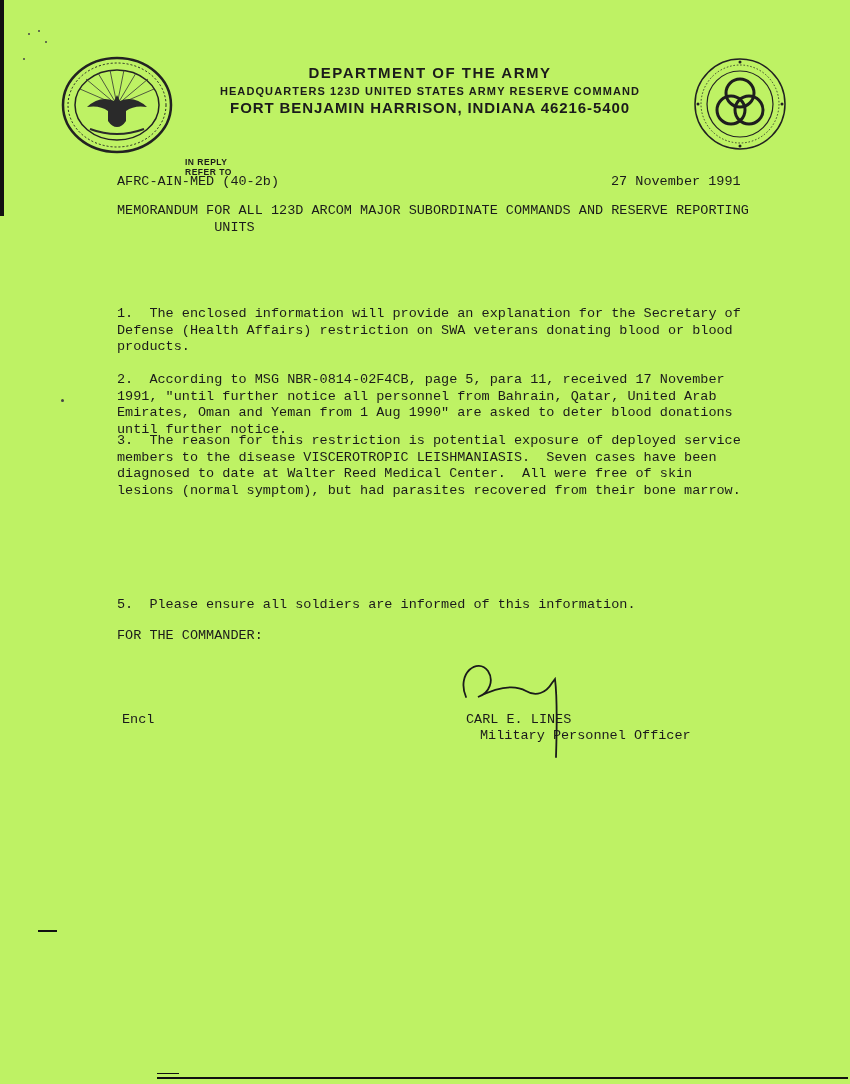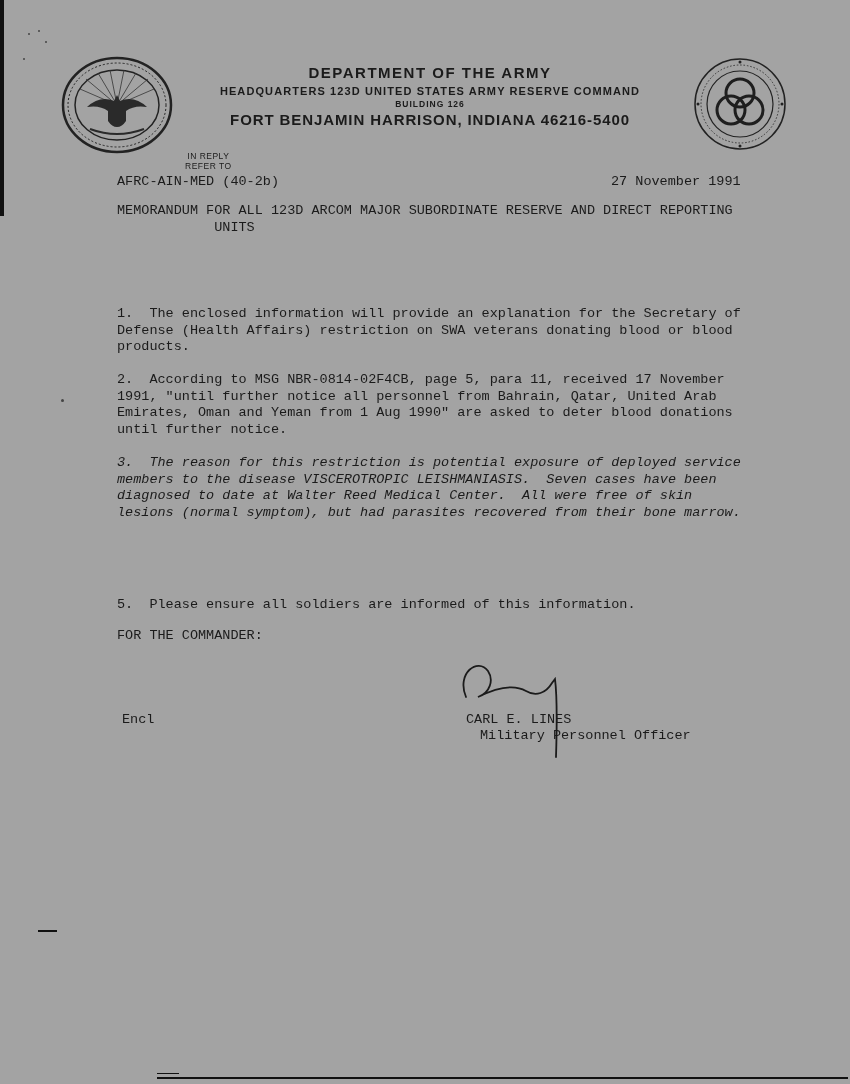--- a/index.html
+++ b/index.html
@@ -3,40 +3,40 @@
 <meta charset="utf-8">
 <style>
   html,body { margin:0; padding:0; }
   body {
     width:850px; height:1084px;
     background:#e9e9e9;
     font-family:"Liberation Mono","DejaVu Sans Mono",monospace;
   }
   .page {
     position:relative; width:850px; height:1084px;
-    background:#a3a3a3; overflow:hidden;
+    background:#bef264; overflow:hidden;
   }
   .mono {
     position:absolute;
     font-family:"Liberation Mono","DejaVu Sans Mono",monospace;
     font-size:13.5px; line-height:16.6px;
     color:#1b1b1b; white-space:pre-wrap;
   }
   .sans { font-family:"Liberation Sans","DejaVu Sans",sans-serif; color:#1b1b1b; }
   .header-block {
     position:absolute; left:195px; top:64px; width:470px; text-align:center;
   }
   .hdr-title   { font-weight:bold; font-size:15px; letter-spacing:1.5px; margin:0 0 4px 0; }
   .hdr-sub     { font-weight:bold; font-size:11px; letter-spacing:1.1px; margin:0 0 2px 0; }
   .hdr-bldg    { font-weight:bold; font-size:8.5px; letter-spacing:1px; margin:0 0 2px 0; }
   .hdr-addr    { font-weight:bold; font-size:15px; letter-spacing:0.9px; margin:0; }
   .reply-refer {
-    position:absolute; left:185px; top:151px;
-    font-weight:normal; font-size:8.5px; line-height:10px;
-    letter-spacing:0.5px; white-space:pre-wrap; color:#1b1b1b;text-align:center;
+    position:absolute; left:185px; top:157px;
+    font-weight:bold; font-size:8.5px; line-height:10px;
+    letter-spacing:0.5px; white-space:pre-wrap; color:#1b1b1b;
   }
   .seal { position:absolute; }
   .artifact { position:absolute; background:#111111; }
   .speck { position:absolute; background:#444; border-radius:50%; }
   .sig-svg { position:absolute; left:452px; top:655px; }
 </style>
 </head>
 <body>
 
 <div class="page">
@@ -91,42 +91,41 @@
           <circle cx="90" cy="48" r="1.5"></circle>
         <circle cx="48" cy="90" r="1.5"></circle>
           <circle cx="6" cy="48" r="1.5"></circle>
       </g>
     </svg>
   </div>
 
   <div class="header-block sans">
     <div class="hdr-title">DEPARTMENT OF THE ARMY</div>
     <div class="hdr-sub">HEADQUARTERS 123D UNITED STATES ARMY RESERVE COMMAND</div>
-    <div class="hdr-bldg">BUILDING 126</div>
     <div class="hdr-addr">FORT BENJAMIN HARRISON, INDIANA  46216-5400</div>
   </div>
 
   <div class="reply-refer sans">IN REPLY
 REFER TO</div>
 
   <div class="mono" style="left:117px; top:174px;">AFRC-AIN-MED (40-2b)</div>
   <div class="mono" style="left:611px; top:174px;">27 November 1991</div>
 
-  <div class="mono" style="left:117px; top:203px;">MEMORANDUM FOR ALL 123D ARCOM MAJOR SUBORDINATE RESERVE AND DIRECT REPORTING
+  <div class="mono" style="left:117px; top:203px;">MEMORANDUM FOR ALL 123D ARCOM MAJOR SUBORDINATE COMMANDS AND RESERVE REPORTING
             UNITS</div>
 
 
   <div class="mono" style="left:117px; top:306px;">1.  The enclosed information will provide an explanation for the Secretary of
 Defense (Health Affairs) restriction on SWA veterans donating blood or blood
 products.</div>
   <div class="mono" style="left:117px; top:372px;">2.  According to MSG NBR-0814-02F4CB, page 5, para 11, received 17 November
 1991, "until further notice all personnel from Bahrain, Qatar, United Arab
 Emirates, Oman and Yeman from 1 Aug 1990" are asked to deter blood donations
 until further notice.</div>
-  <div class="mono" style="left:117px; top:455px;font-style:italic;">3.  The reason for this restriction is potential exposure of deployed service
+  <div class="mono" style="left:117px; top:433px;">3.  The reason for this restriction is potential exposure of deployed service
 members to the disease VISCEROTROPIC LEISHMANIASIS.  Seven cases have been
 diagnosed to date at Walter Reed Medical Center.  All were free of skin
 lesions (normal symptom), but had parasites recovered from their bone marrow.</div>
   <div class="mono" style="left:117px; top:597px;">5.  Please ensure all soldiers are informed of this information.</div>
 
   <div class="mono" style="left:117px; top:628px;">FOR THE COMMANDER:</div>
 
   <div class="sig-svg">
     <svg width="130" height="110" viewBox="0 0 130 110">
       <path d="M 14 42 C 4 18 26 2 36 16 C 42 25 38 38 26 42 C 42 34 60 28 74 36 C 84 42 94 38 100 28 L 103 24 C 105 40 105 70 104 102" fill="none" stroke="#1b1b1b" stroke-width="1.8" stroke-linecap="round"></path>

